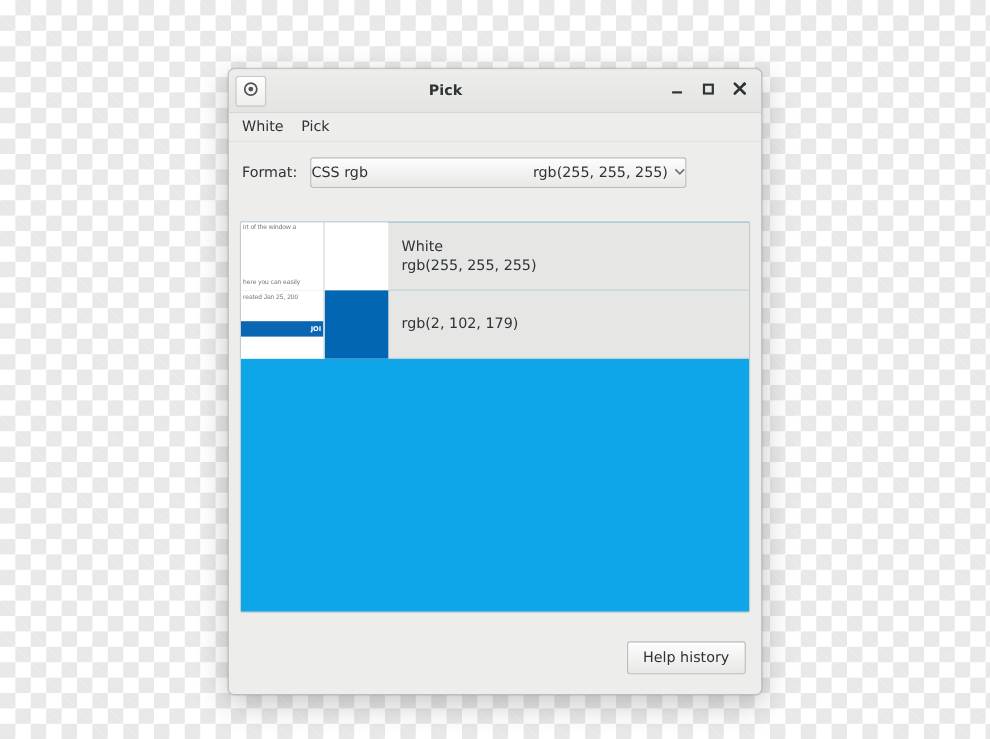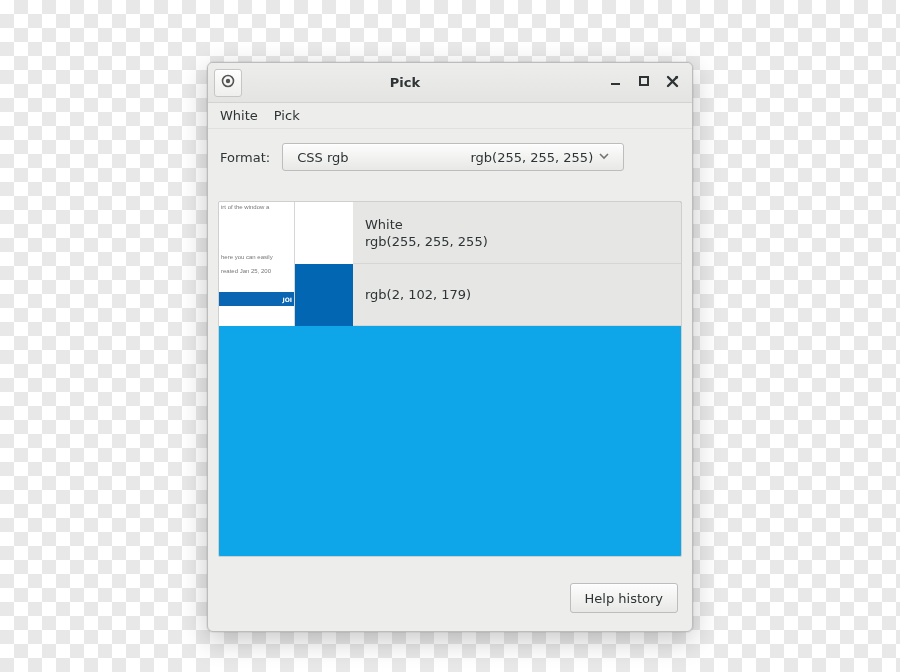--- a/index.html
+++ b/index.html
@@ -85,21 +85,21 @@
   .dropdown {
     flex: 0 0 auto;
     width: 342px;
     height: 28px;
     display:flex;
     align-items:center;
     border: 1px solid #bdbdbd;
     border-radius: 3px;
     background: linear-gradient(#fdfdfd,#e8e8e6);
     box-shadow: inset 0 1px 0 #fff;
-    padding: 0 14px;
+    padding: 0 0;
   }
   .dropdown .dd-left { flex:1; text-align:left; }
   .dropdown .dd-right { color:#2e3436; padding-right:6px; }
   .dropdown .chev { font-size: 10px; opacity:0.8; }
   .history {
     flex: 1;
     border: 1px solid #cfcfcd;
     background: #0ea5e9;
     border-radius: 2px;
     overflow: hidden;

